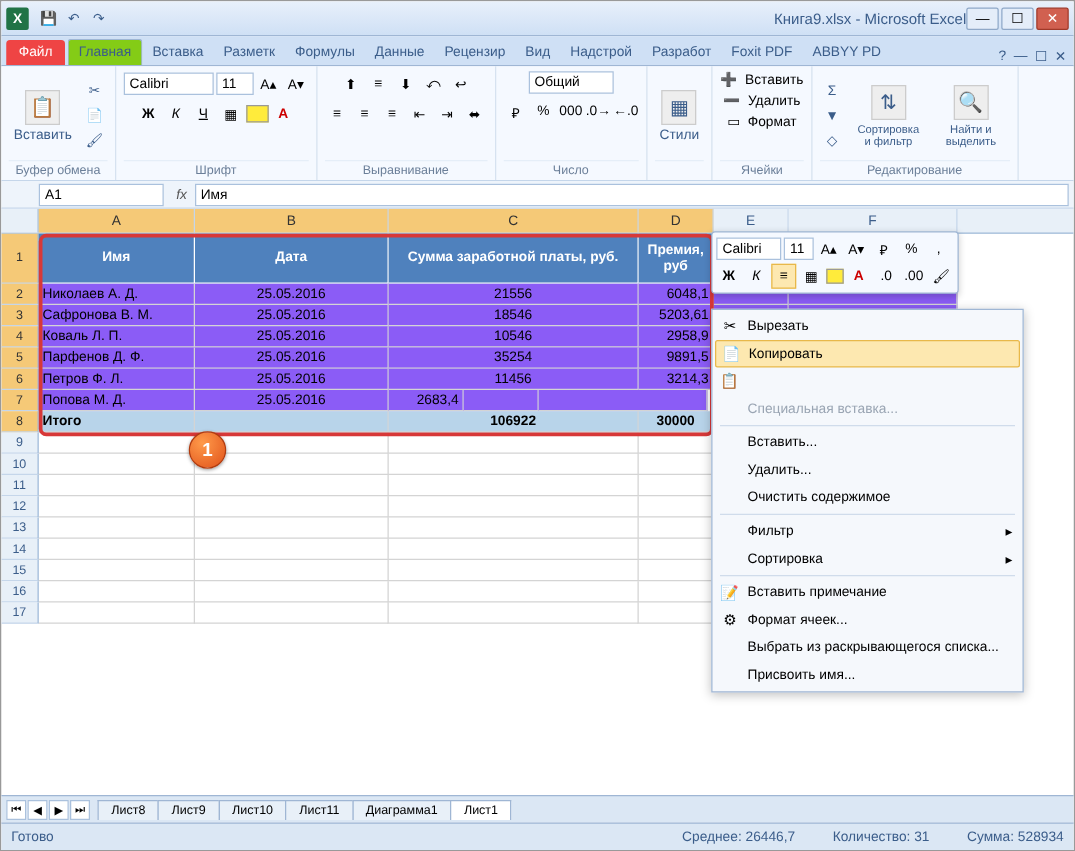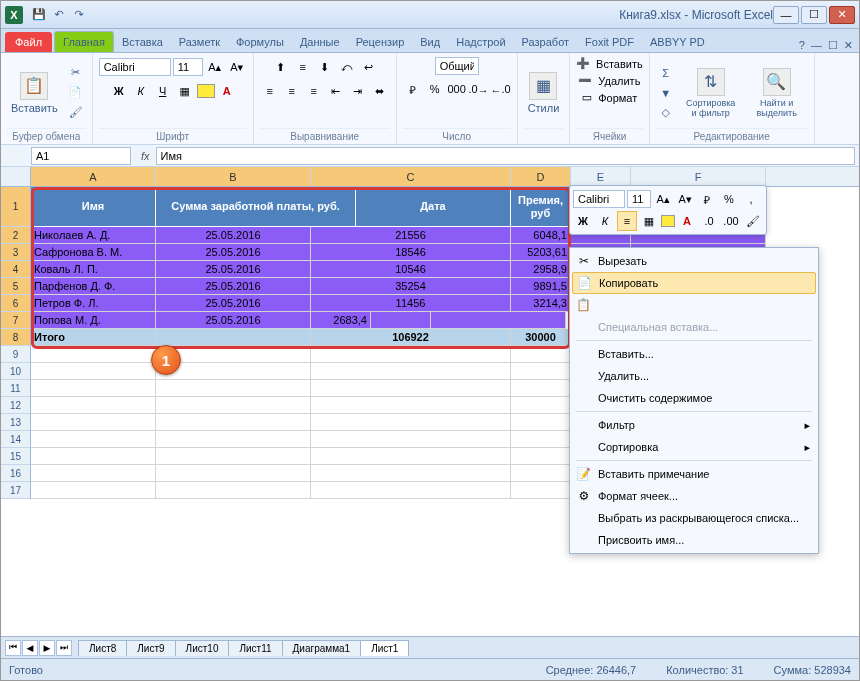--- a/index.html
+++ b/index.html
@@ -174,21 +174,21 @@
         <div class="fbtn">≡</div>
         <div class="fbtn">⇤</div>
         <div class="fbtn">⇥</div>
         <div class="fbtn">⬌</div>
       </div>
     </div>
     <div class="lbl">Выравнивание</div>
   </div>
   <div class="group">
     <div class="body fontctrl">
-      <input class="fontname" style="width: 44px;" value="Общий">
+      <input class="fontname" style="width: 68px;" value="Общий">
       <div class="ctrlrow">
         <div class="fbtn">₽</div>
         <div class="fbtn">%</div>
         <div class="fbtn">000</div>
         <div class="fbtn">.0→</div>
         <div class="fbtn">←.0</div>
       </div>
     </div>
     <div class="lbl">Число</div>
   </div>
@@ -251,22 +251,22 @@
     <div class="ch cB sel">B</div>
     <div class="ch cC sel">C</div>
     <div class="ch cD sel">D</div>
     <div class="ch cE">E</div>
     <div class="ch cF">F</div>
   </div>
   <div class="rows" id="rows">
       <div class="row hdrrow">
         <div class="rh sel">1</div>
         <div class="cell cA">Имя</div>
+        <div class="cell cB">Дата</div>
         <div class="cell cC">Сумма заработной платы, руб.</div>
-        <div class="cell cB">Дата</div>
         <div class="cell cD">Премия, руб</div>
         <div class="cell cE"></div>
         <div class="cell cF"></div>
       </div>
       <div class="row datarow">
         <div class="rh sel">2</div>
         <div class="cell cA">Николаев А. Д.</div>
         <div class="cell cB">25.05.2016</div>
         <div class="cell cC">21556</div>
         <div class="cell cD">6048,1</div>

